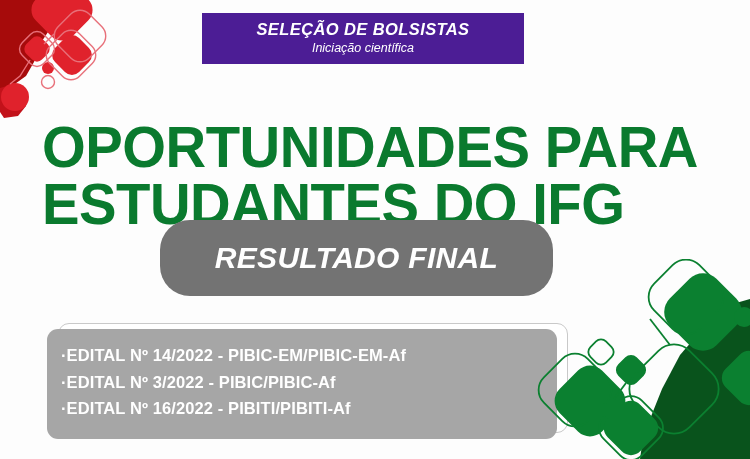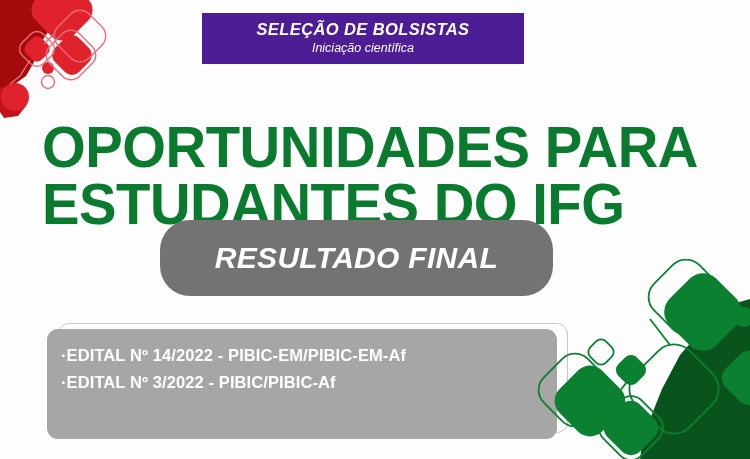--- a/index.html
+++ b/index.html
@@ -179,20 +179,21 @@
   </div>
 
   <div id="result-banner">
     <div id="result-banner-label">RESULTADO FINAL</div>
   </div>
 
   <div id="editais-card-backdrop"></div>
   <div id="editais-box">
     <div class="edital-item">·EDITAL Nº 14/2022 - PIBIC-EM/PIBIC-EM-Af</div>
     <div class="edital-item">·EDITAL Nº 3/2022 - PIBIC/PIBIC-Af</div>
+    <div class="edital-item">·EDITAL Nº 16/2022 - PIBITI/PIBITI-Af</div>
   </div>
 
   <svg class="deco" id="deco-bottom-right" viewBox="0 0 220 200" xmlns="http://www.w3.org/2000/svg">
 
     <path d="M220 40 L206 44 L176 66 L150 96 L132 130 L120 160 L112 186 L110 200 L220 200 Z" fill="#09531c"></path>
 
     <g fill="#0b8030">
       <rect x="140" y="20" width="66" height="66" rx="19" transform="rotate(45 173 53)"></rect>
       <rect x="30" y="112" width="60" height="60" rx="17" transform="rotate(45 60 142)"></rect>
       <rect x="78" y="146" width="46" height="46" rx="13" transform="rotate(45 101 169)"></rect>

